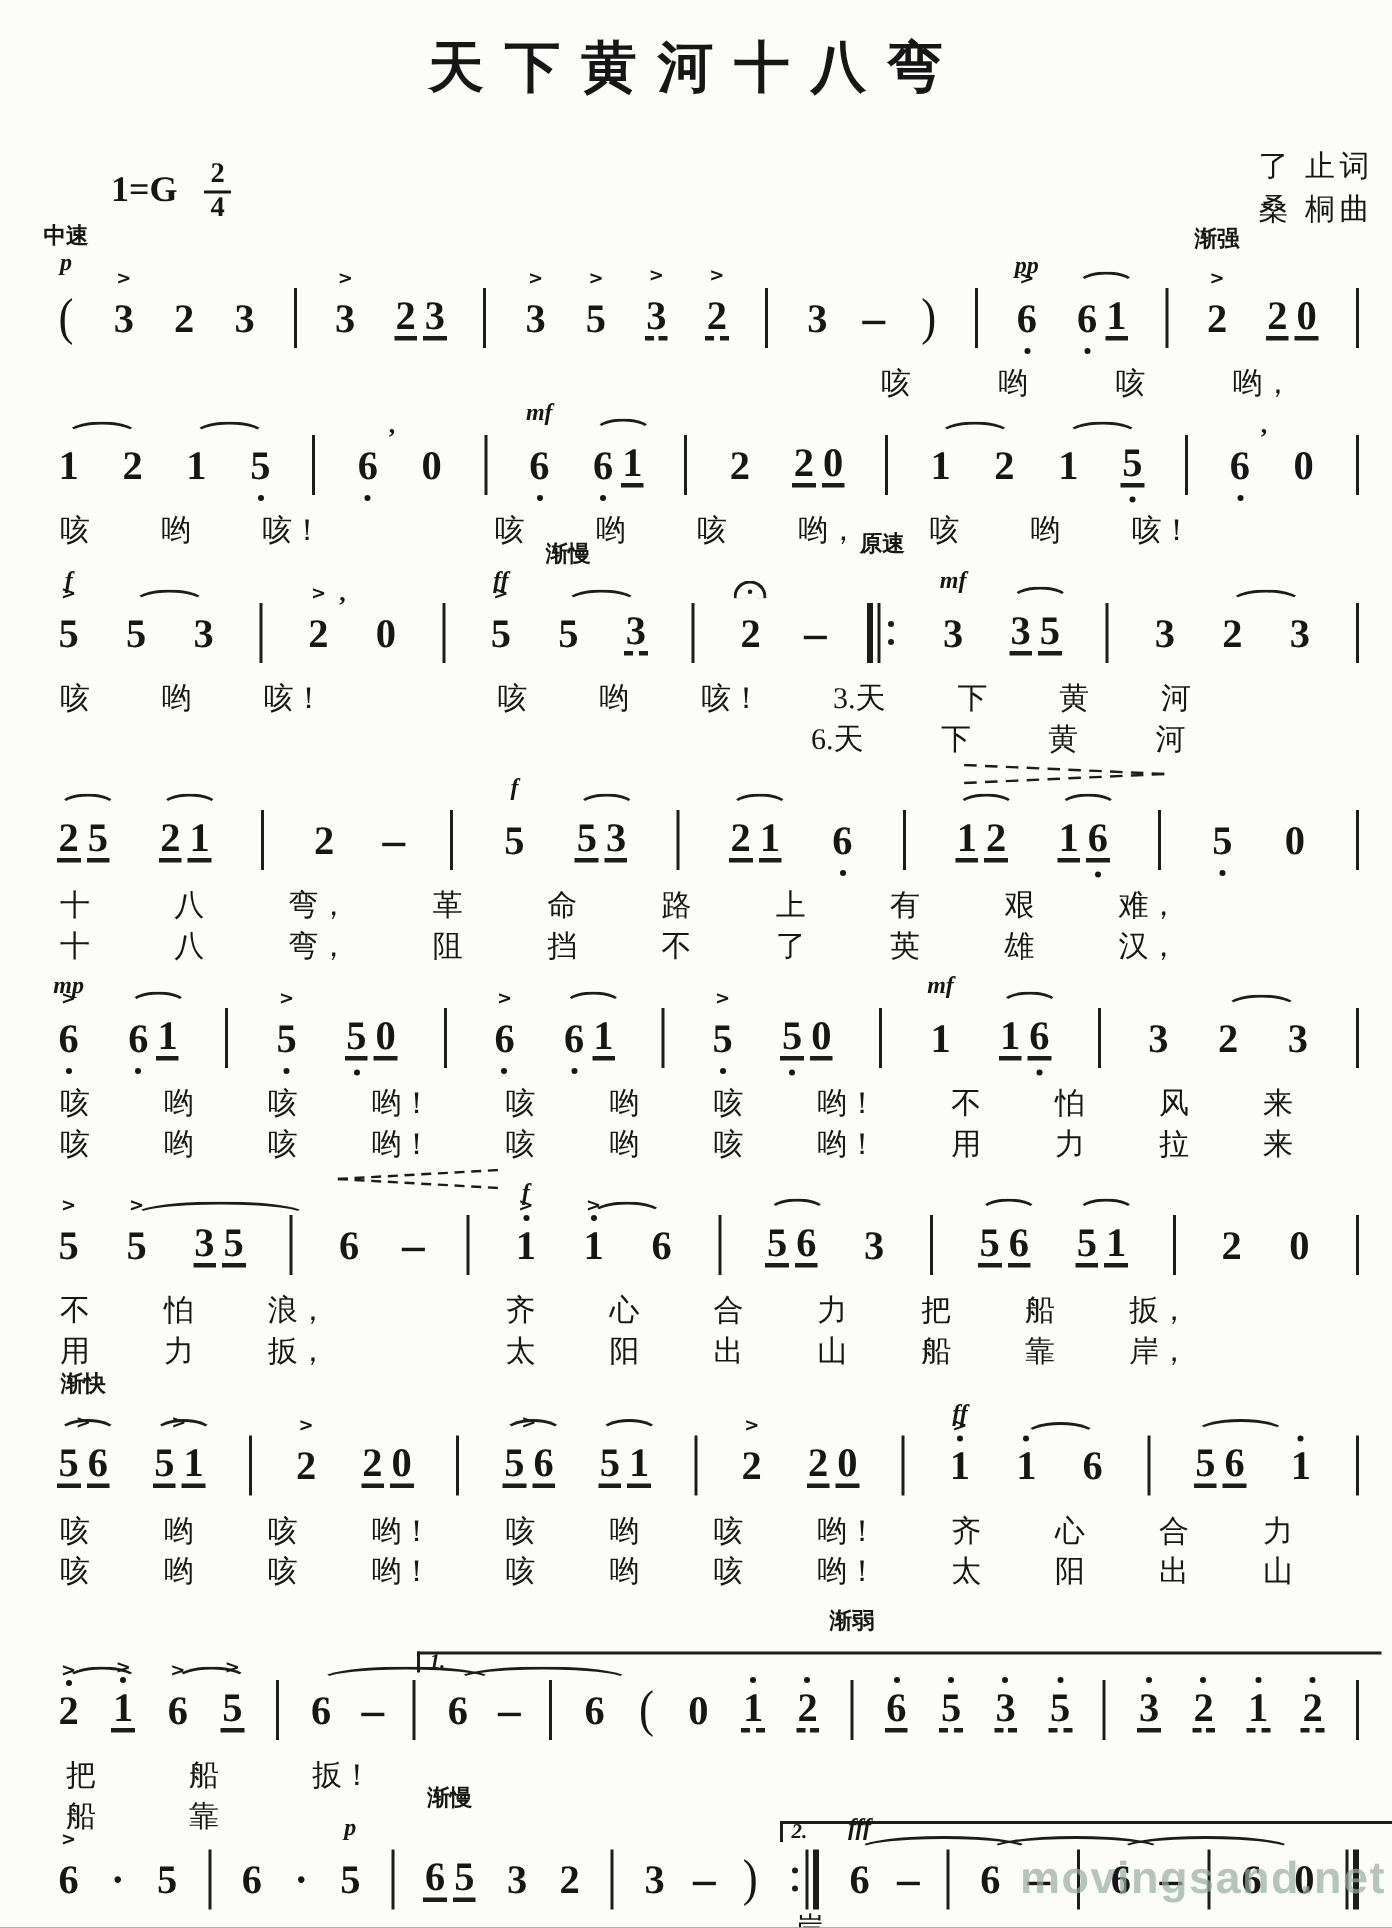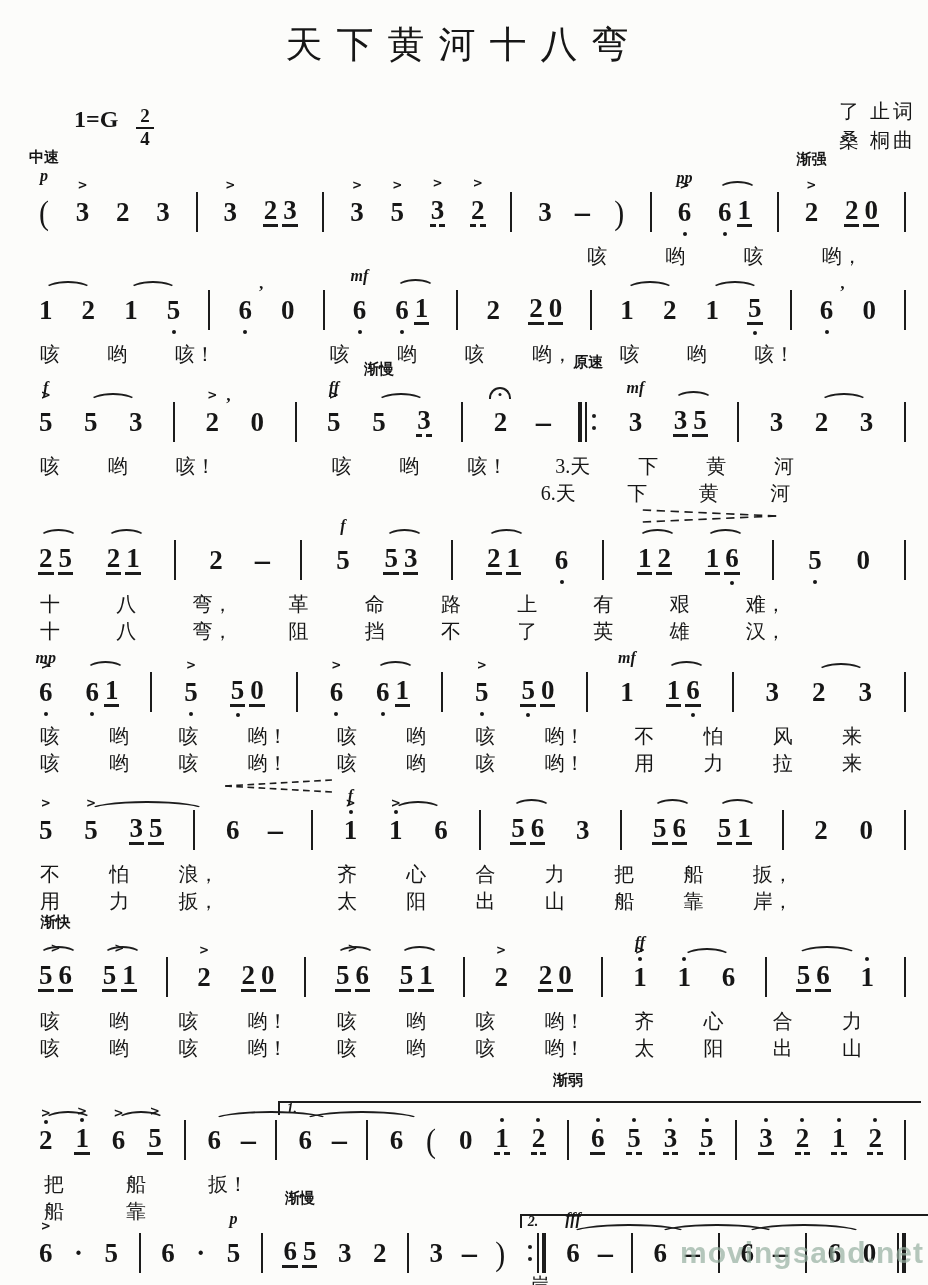--- a/index.html
+++ b/index.html
@@ -1,20 +1,20 @@
 <!DOCTYPE html>
 <html><head>
 <meta charset="utf-8">
 <style>
   html,body{margin:0;padding:0;background:#777;}
   .page{position:relative;width:928px;height:1285px;margin:0 auto;background:#fcfcfa;
         overflow:hidden;color:#161616;font-family:"Liberation Serif",serif;}
   .title{position:absolute;top:20px;left:0;right:0;margin:0;text-align:center;
-         font-size:37px;font-weight:normal;letter-spacing:14px;}
-  .keyrow{position:absolute;top:106px;left:74px;display:flex;gap:18px;
+         font-size:37px;font-weight:bold;letter-spacing:14px;}
+  .keyrow{position:absolute;top:106px;left:74px;display:flex;align-items:center;gap:18px;
           font-size:24px;font-weight:bold;}
   .meter{display:inline-flex;flex-direction:column;align-items:center;line-height:1.05;font-size:19px;}
   .meter .num{border-bottom:2px solid #161616;padding:0 4px 1px;}
   .meter b{font-weight:bold;}
   .credits{position:absolute;top:97px;right:12px;text-align:right;font-size:20px;
            line-height:1.45;letter-spacing:3px;}
   #score{position:absolute;left:0;top:0;right:0;bottom:0;}
   .system{position:absolute;left:0;right:0;}
   #score .system:nth-child(1){top:189px}
   #score .system:nth-child(2){top:287px}

